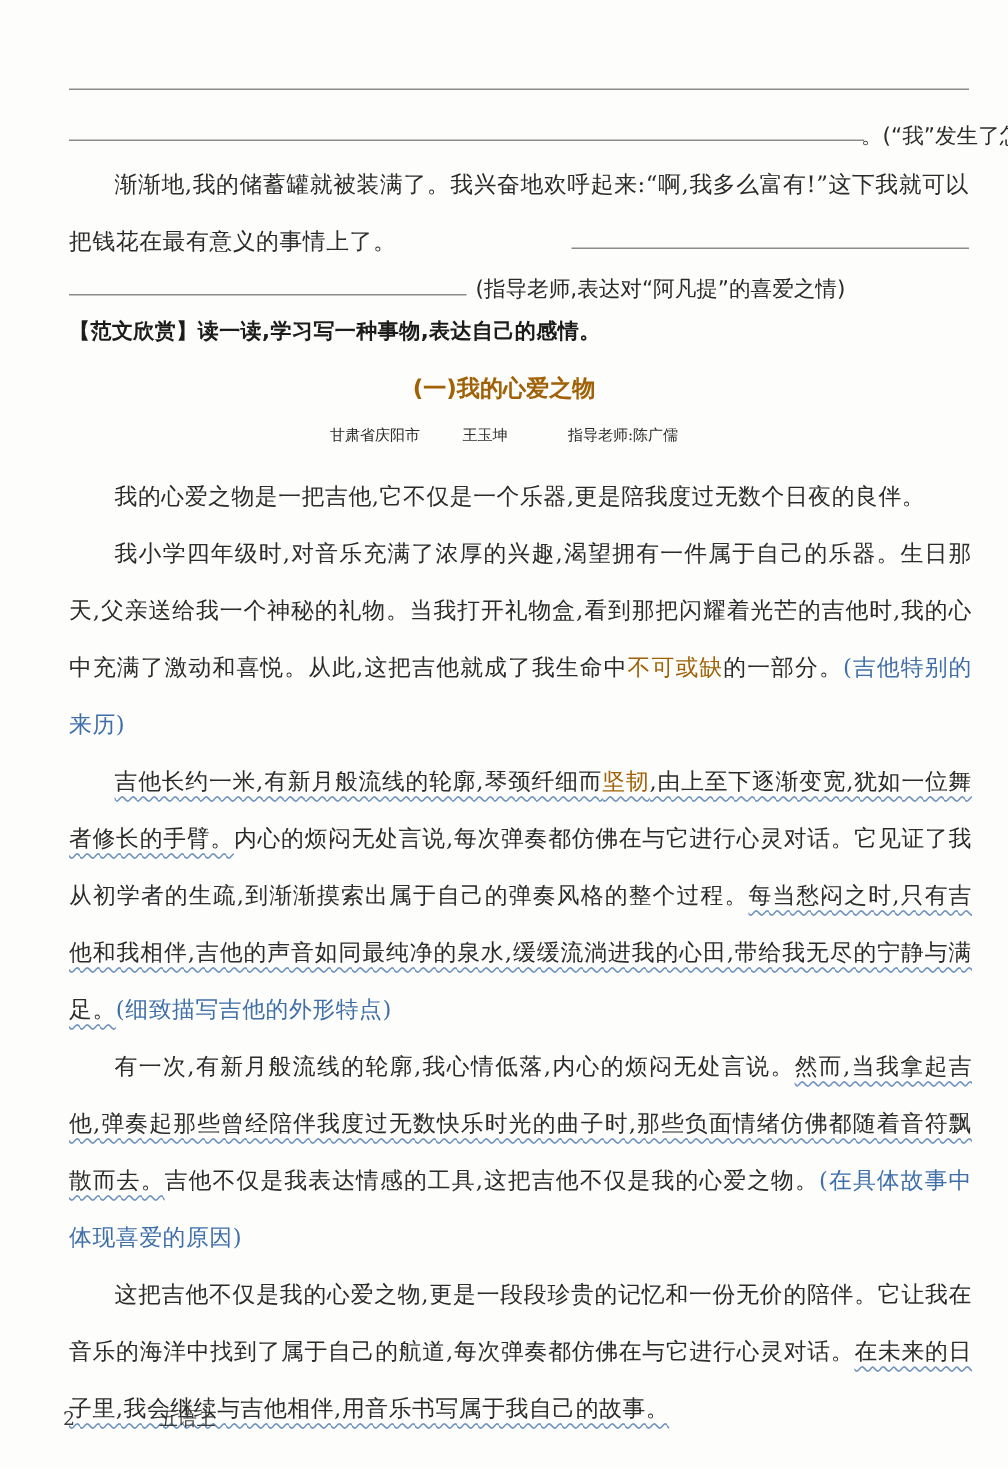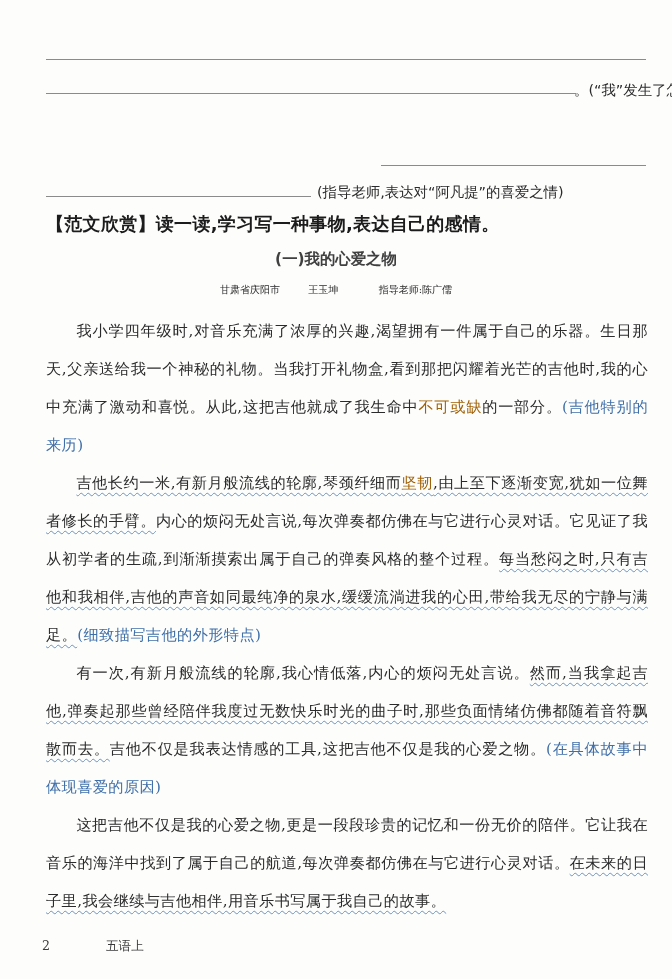--- a/index.html
+++ b/index.html
@@ -66,35 +66,35 @@
   }
   .note-ending {
     left: 317px; top: 183px;
   }
 
   
   .section-heading {
     position: absolute;
     left: 46px; top: 212px;
     font-family: "DejaVu Sans", "Liberation Sans", sans-serif;
-    font-size: 18px;
+    font-size: 14px;
     font-weight: bold;
     color: #1c1c1c;
     letter-spacing: 0.3px;
     white-space: nowrap;
   }
 
   .essay-title {
     position: absolute;
     left: 0; top: 249px; width: 672px;
     text-align: center;
     font-family: "DejaVu Sans", "Liberation Sans", sans-serif;
     font-size: 15.4px;
     font-weight: bold;
-    color: #404040;
+    color: #a16207;
   }
 
   .byline {
     position: absolute;
     left: 0; top: 283px; width: 672px;
     text-align: center;
     font-family: "DejaVu Serif", "Liberation Serif", serif;
     font-size: 10px;
     color: #2b2b2b;
   }
@@ -138,39 +138,41 @@
 </head>
 <body>
 
 <div class="page">
 
   <div class="rule rule-top"></div>
   <div class="rule rule-blank-1"></div>
 
   <div class="tail-note note-change">。(“我”发生了怎样的变化)</div>
 
+  <div class="body-text indent para-1">渐渐地,我的储蓄罐就被装满了。我兴奋地欢呼起来:“啊,我多么富有!”这下我就可以把钱花在最有意义的事情上了。</div>
 
   <div class="rule-blank-2"></div>
   <div class="rule-blank-3"></div>
 
   <div class="tail-note note-ending">(指导老师,表达对“阿凡提”的喜爱之情)</div>
 
   <div class="section-heading">【范文欣赏】读一读,学习写一种事物,表达自己的感情。</div>
 
   <div class="essay-title">(一)我的心爱之物</div>
 
   <div class="byline">
     <span>甘肃省庆阳市</span>
     <span class="gap"></span>
     <span>王玉坤</span>
     <span class="gap-lg"></span>
     <span>指导老师:陈广儒</span>
   </div>
 
   <div class="essay-body" id="essay-body">
+      <p class="body-text indent"><span>我的心爱之物是一把吉他,它不仅是一个乐器,更是陪我度过无数个日夜的良伴。</span></p>
       <p class="body-text indent"><span>我小学四年级时,对音乐充满了浓厚的兴趣,渴望拥有一件属于自己的乐器。生日那天,父亲送给我一个神秘的礼物。当我打开礼物盒,看到那把闪耀着光芒的吉他时,我的心中充满了激动和喜悦。从此,这把吉他就成了我生命中</span><span class="blue">不可或缺</span><span>的一部分。</span><span class="note-inline">(吉他特别的来历)</span></p>
       <p class="body-text indent"><span class="wavy">吉他长约一米,有新月般流线的轮廓,琴颈纤细而</span><span class="blue wavy">坚韧</span><span class="wavy">,由上至下逐渐变宽,犹如一位舞者修长的手臂。</span><span>内心的烦闷无处言说,每次弹奏都仿佛在与它进行心灵对话。它见证了我从初学者的生疏,到渐渐摸索出属于自己的弹奏风格的整个过程。</span><span class="wavy">每当愁闷之时,只有吉他和我相伴,吉他的声音如同最纯净的泉水,缓缓流淌进我的心田,带给我无尽的宁静与满足。</span><span class="note-inline">(细致描写吉他的外形特点)</span></p>
       <p class="body-text indent"><span>有一次,有新月般流线的轮廓,我心情低落,内心的烦闷无处言说。</span><span class="wavy">然而,当我拿起吉他,弹奏起那些曾经陪伴我度过无数快乐时光的曲子时,那些负面情绪仿佛都随着音符飘散而去。</span><span>吉他不仅是我表达情感的工具,这把吉他不仅是我的心爱之物。</span><span class="note-inline">(在具体故事中体现喜爱的原因)</span></p>
       <p class="body-text indent"><span>这把吉他不仅是我的心爱之物,更是一段段珍贵的记忆和一份无价的陪伴。它让我在音乐的海洋中找到了属于自己的航道,每次弹奏都仿佛在与它进行心灵对话。</span><span class="wavy">在未来的日子里,我会继续与吉他相伴,用音乐书写属于我自己的故事。</span></p>
     </div>
 
   <div class="footer">
     <span class="pg">2</span>
     <span class="sub">五语上</span>
   </div>

